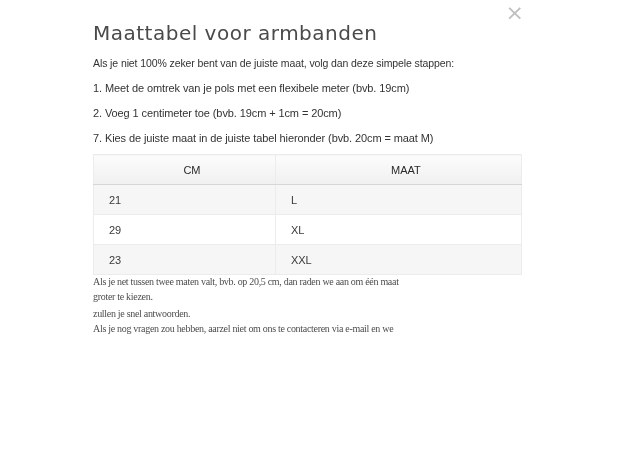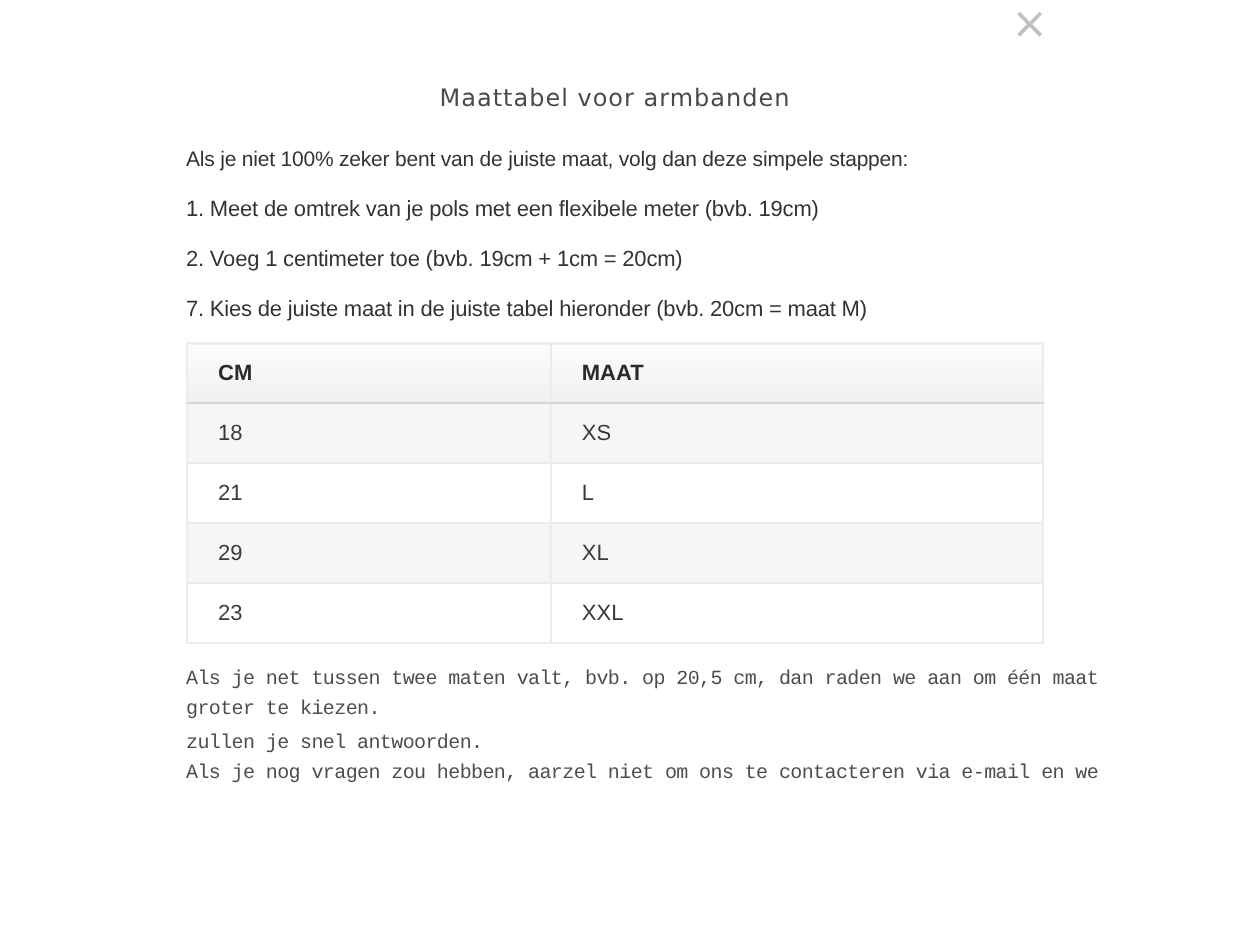--- a/index.html
+++ b/index.html
@@ -29,61 +29,62 @@
     position:absolute;top:2px;right:-2px;
     background:none;border:none;padding:0;margin:0;
     cursor:pointer;line-height:1;
   }
   .close-btn span{
     font-family:"DejaVu Sans",sans-serif;
     font-size:22px;font-weight:400;color:var(--close);
     display:block;line-height:22px;
   }
   h2.title{
-    margin:16px;padding:0;
+    margin:0;padding:0;
     font-family:"DejaVu Sans",sans-serif;
-    font-size:12px;font-weight:400;letter-spacing:.5px;
-    color:var(--title);text-align:center;line-height:18px;
+    font-size:20px;font-weight:400;letter-spacing:.5px;
+    color:var(--title);text-align:left;line-height:18px;
   }
   .intro{
-    margin:1px 0 0;padding:0;
+    margin:15px 0 0;padding:0;
     font-size:10.5px;letter-spacing:-.1px;line-height:13px;color:#333333;
   }
   .step{
     margin:12px 0 0;padding:0;
     font-size:11px;letter-spacing:-.1px;line-height:13px;color:#333333;
   }
   table.size-table{
     width:100%;margin-top:9px;
     border-collapse:collapse;
     border:1px solid var(--border);
     font-size:11px;
   }
   table.size-table th,
   table.size-table td{
     height:29px;padding:0 0 0 15px;
     text-align:left;vertical-align:middle;
   }
   table.size-table thead th{
-    font-weight:bold;color:#2b2b2b;
+    font-weight:normal;color:#2b2b2b;
     background:linear-gradient(var(--header_top),var(--header_bottom));
     border-bottom:1px solid var(--header_border);
+    text-align:center;
   }
   table.size-table tbody td{
     color:#3a3a3a;
     border-bottom:1px solid var(--border);
   }
   table.size-table th + th,
   table.size-table td + td{
     border-left:1px solid var(--border);
   }
   table.size-table tbody tr:nth-child(odd){background:var(--stripe);}
   .footer{
-    margin-top:12px;
-    font-family:Liberation Mono, monospace;
+    margin-top:0;
+    font-family:Liberation Serif, serif;
     font-size:10px;letter-spacing:-.3px;
     line-height:14.5px;color:var(--muted);
   }
   .footer .para{margin:0 0 3px 0;}
   .footer .fline{white-space:nowrap;}
 </style>
 </head>
 <body>
 
 <div class="modal">
@@ -106,24 +107,20 @@
       <col style="width:57.5%">
     </colgroup>
     <thead>
       <tr>
         <th>CM</th>
         <th>MAAT</th>
       </tr>
     </thead>
     <tbody>
       <tr>
-        <td>18</td>
-        <td>XS</td>
-      </tr>
-      <tr>
         <td>21</td>
         <td>L</td>
       </tr>
       <tr>
         <td>29</td>
         <td>XL</td>
       </tr>
       <tr>
         <td>23</td>
         <td>XXL</td>

